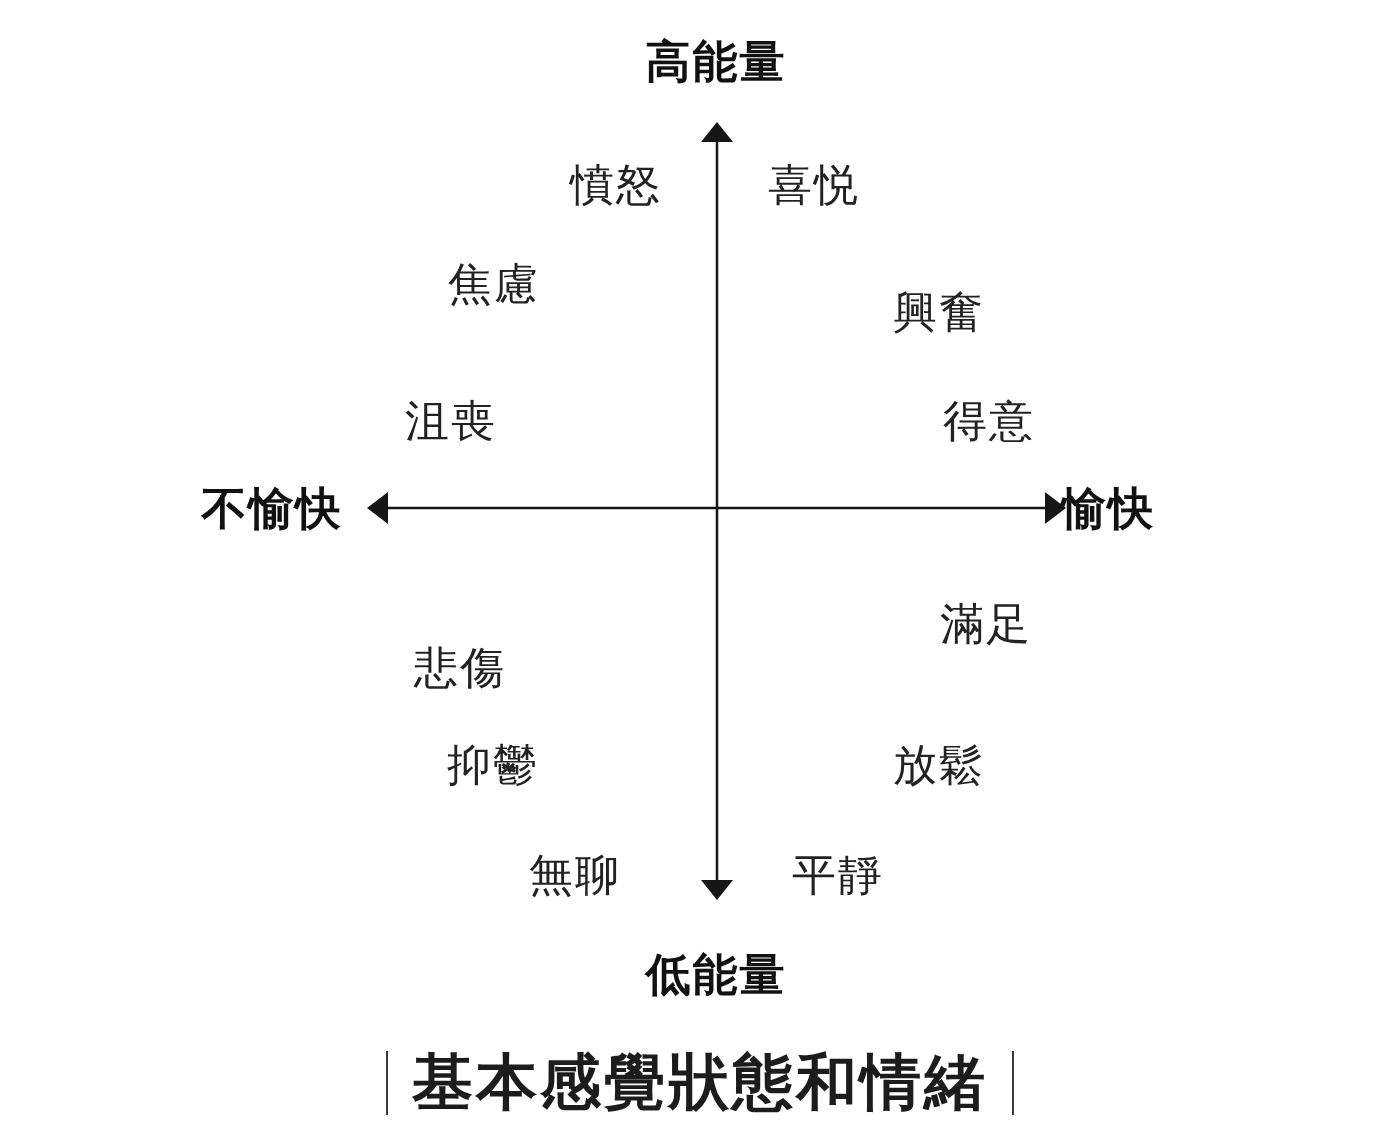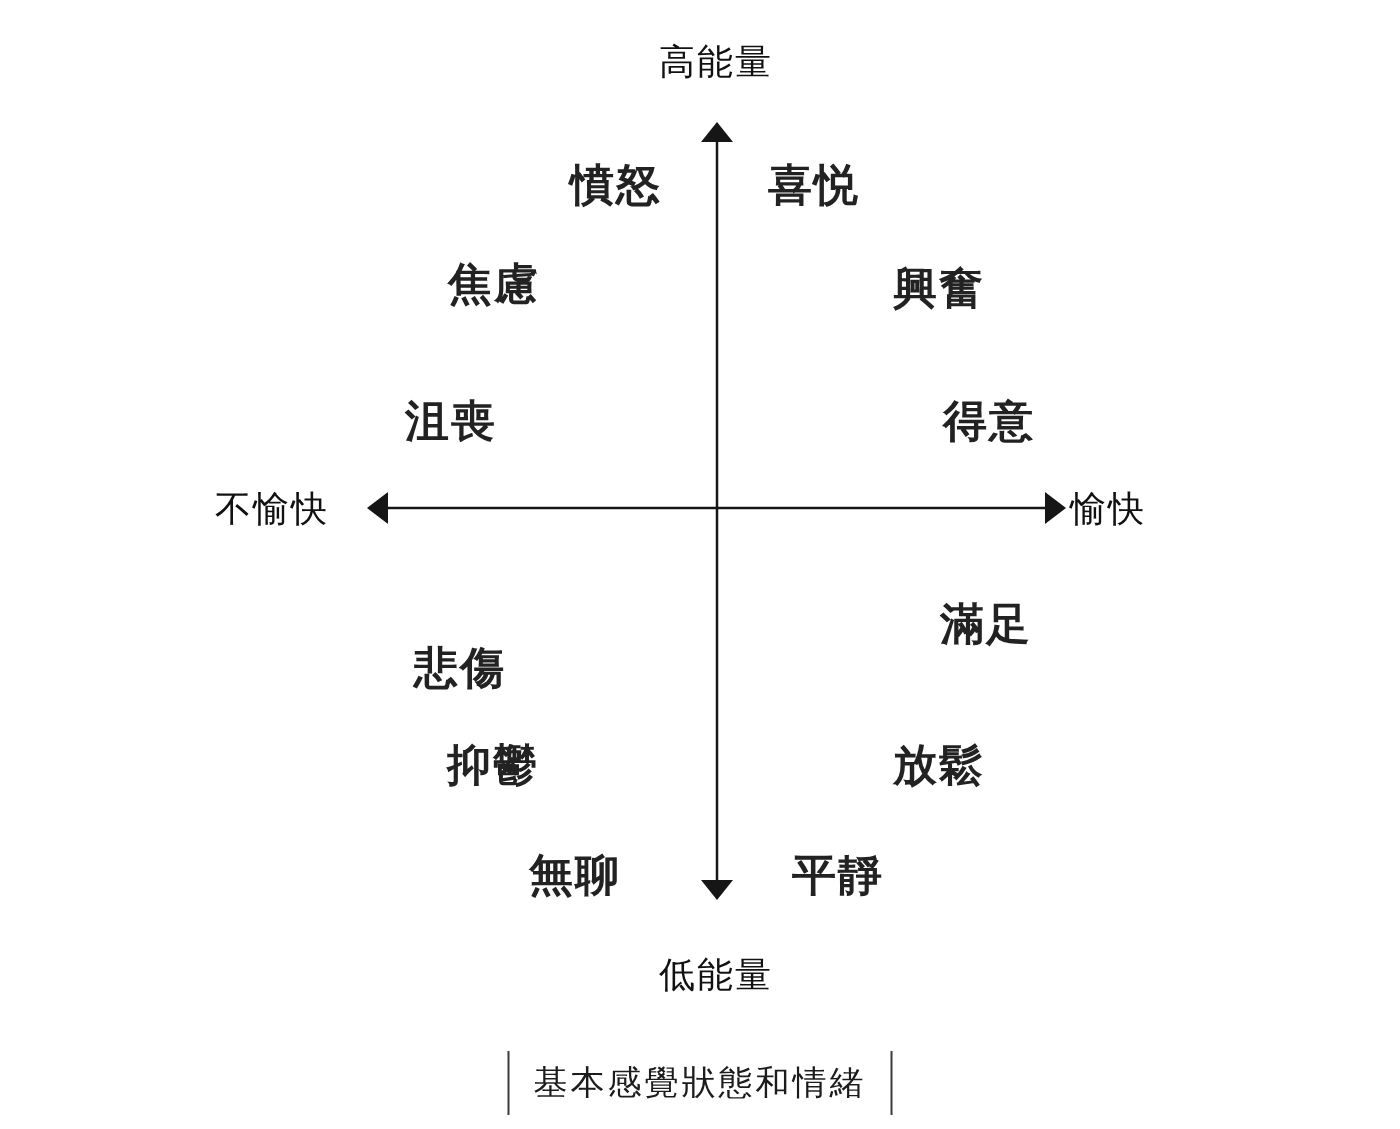--- a/index.html
+++ b/index.html
@@ -22,48 +22,48 @@
     width: 1400px;
     height: 1129px;
   }
   .label {
     position: absolute;
     transform: translate(-50%, -50%);
     white-space: nowrap;
     color: #1c1c1c;
   }
   .axis-label {
-    font-size: 36px;
-    font-weight: 400;
+    font-size: 45px;
+    font-weight: 700;
     color: #111111;
     letter-spacing: 2px;
   }
   .emotion {
     font-size: 44px;
-    font-weight: 700;
+    font-weight: 400;
     color: #222222;
     letter-spacing: 2px;
   }
   .caption-wrap {
     position: absolute;
     left: 700px;
     top: 1083px;
     transform: translate(-50%, -50%);
     display: flex;
     align-items: center;
     gap: 24px;
   }
   .caption-bar {
     width: 2px;
     height: 64px;
     background: #3a3a3a;
   }
   .caption-text {
-    font-size: 34px;
-    font-weight: 400;
+    font-size: 61px;
+    font-weight: 700;
     color: #1c1c1c;
     letter-spacing: 3px;
     white-space: nowrap;
   }
 </style>
 </head>
 <body>
 
 <div id="canvas">
 
@@ -79,21 +79,21 @@
   <div class="label axis-label" style="left:716px; top:62px">高能量</div>
   <div class="label axis-label" style="left:272px; top:509px">不愉快</div>
   <div class="label axis-label" style="left:716px; top:975px">低能量</div>
   <div class="label axis-label" style="left:1108px; top:509px">愉快</div>
 
   <div class="label emotion" style="left:616px; top:185px">憤怒</div>
   <div class="label emotion" style="left:494px; top:284px">焦慮</div>
   <div class="label emotion" style="left:451px; top:421px">沮喪</div>
 
   <div class="label emotion" style="left:814px; top:185px">喜悦</div>
-  <div class="label emotion" style="left:939px; top:288px">興奮</div>
+  <div class="label emotion" style="left:939px; top:312px">興奮</div>
   <div class="label emotion" style="left:989px; top:421px">得意</div>
 
   <div class="label emotion" style="left:460px; top:668px">悲傷</div>
   <div class="label emotion" style="left:493px; top:765px">抑鬱</div>
   <div class="label emotion" style="left:575px; top:875px">無聊</div>
 
   <div class="label emotion" style="left:986px; top:624px">滿足</div>
   <div class="label emotion" style="left:939px; top:765px">放鬆</div>
   <div class="label emotion" style="left:838px; top:875px">平靜</div>
 

